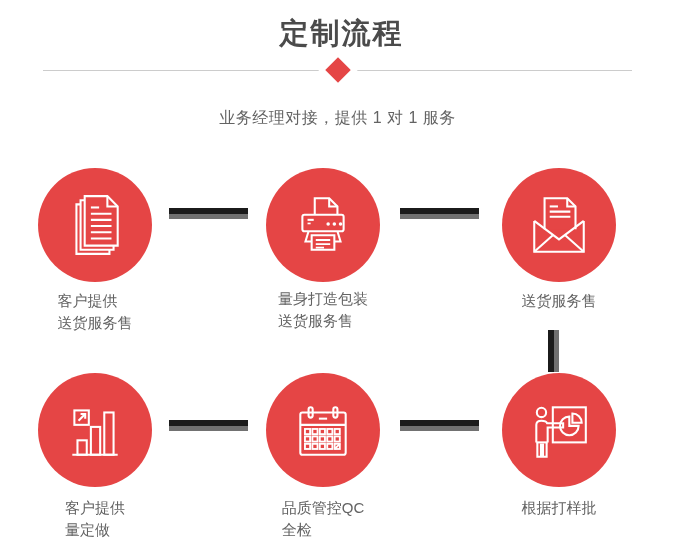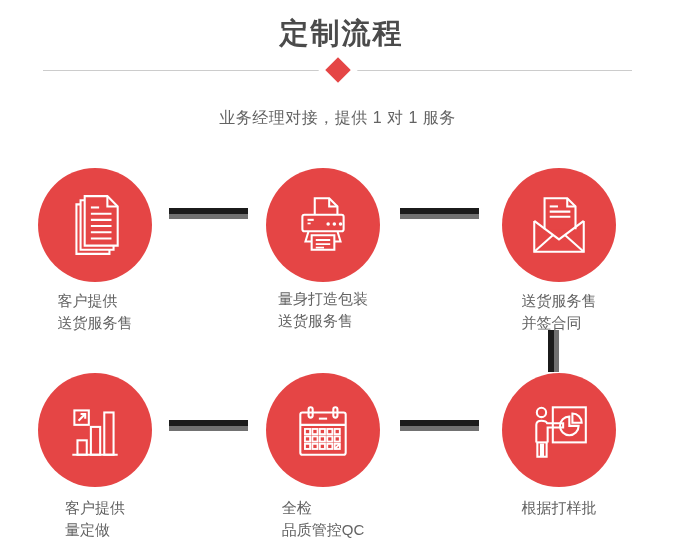--- a/index.html
+++ b/index.html
@@ -198,33 +198,32 @@
   </div>
   <div class="step-label l2">
     <span class="txt">
       <span class="line">量身打造包装</span>
       <span class="line">送货服务售</span>
     </span>
   </div>
   <div class="step-label l3">
     <span class="txt">
       <span class="line">送货服务售</span>
-      <span class="line">并签合同</span>
     </span>
   </div>
   <div class="step-label l4">
     <span class="txt">
       <span class="line">客户提供</span>
       <span class="line">量定做</span>
     </span>
   </div>
   <div class="step-label l5">
     <span class="txt">
+      <span class="line">品质管控QC</span>
       <span class="line">全检</span>
-      <span class="line">品质管控QC</span>
     </span>
   </div>
   <div class="step-label l6">
     <span class="txt">
       <span class="line">根据打样批</span>
     </span>
   </div>
 
 </div>
 

